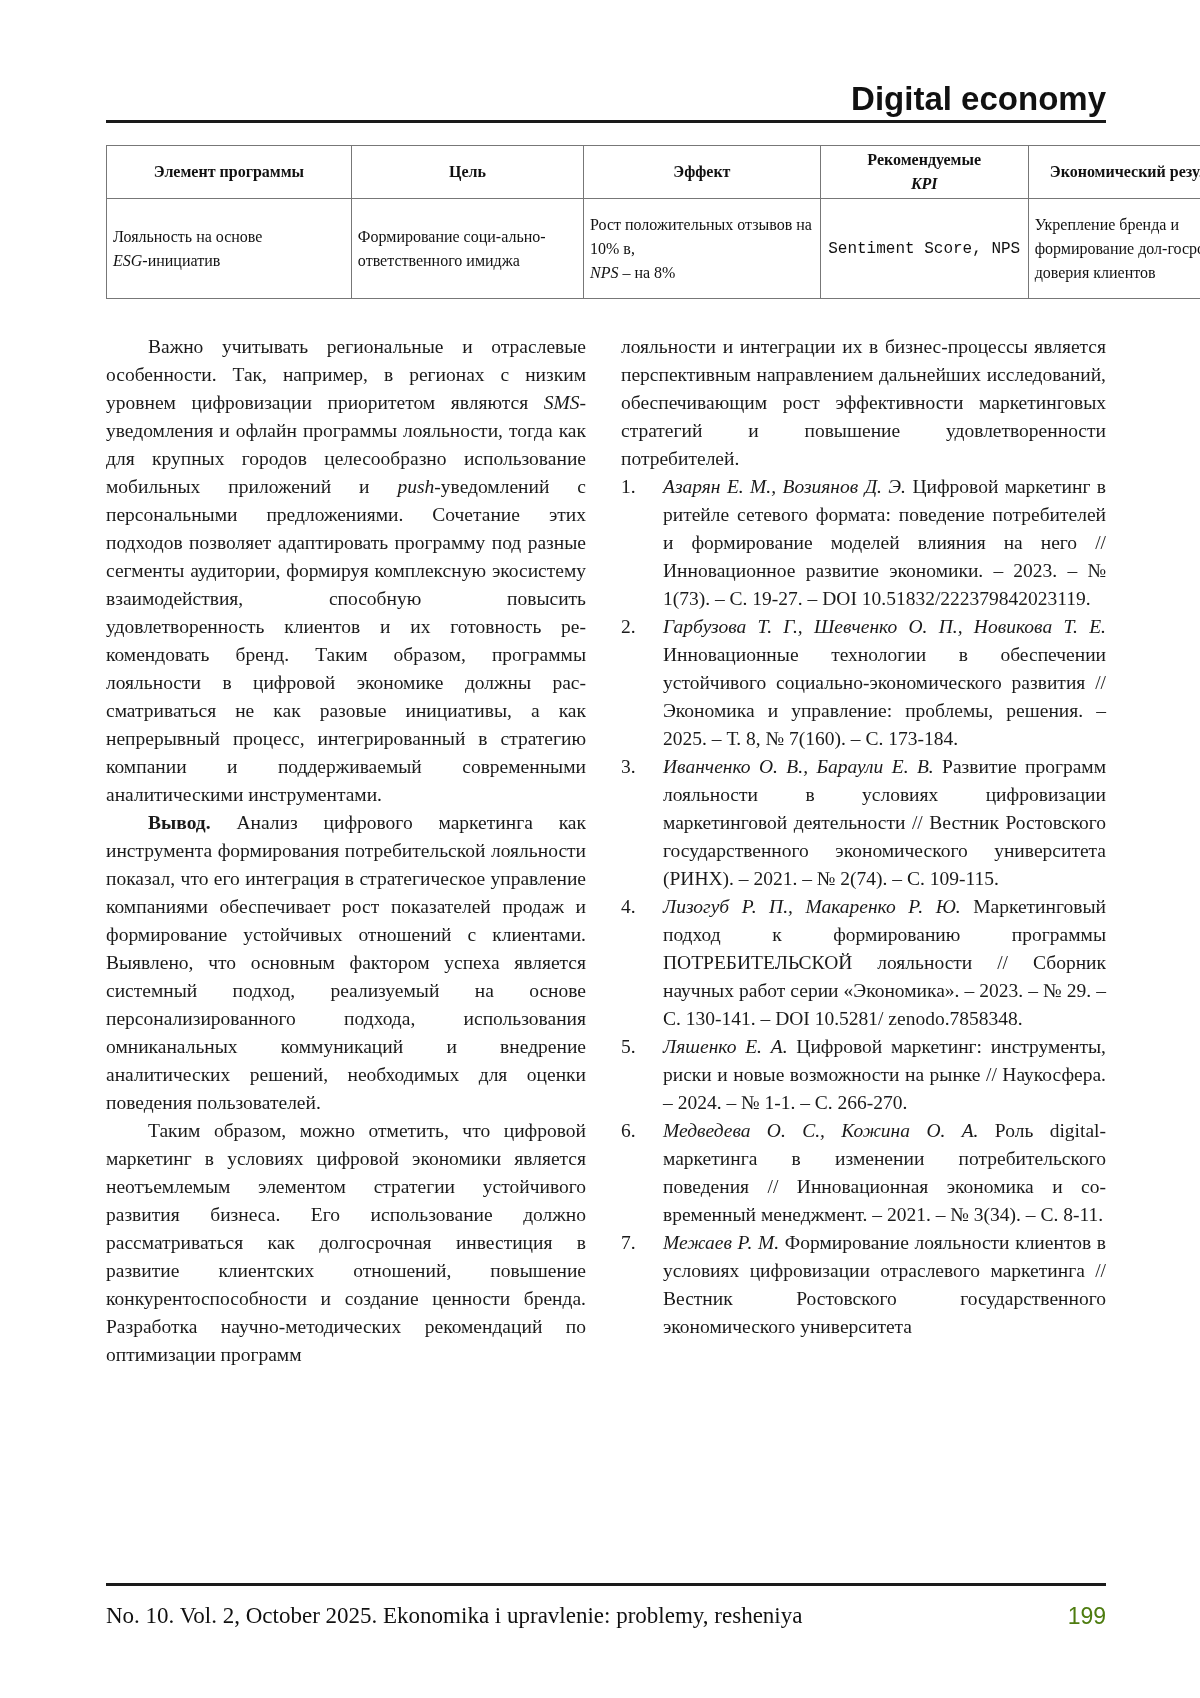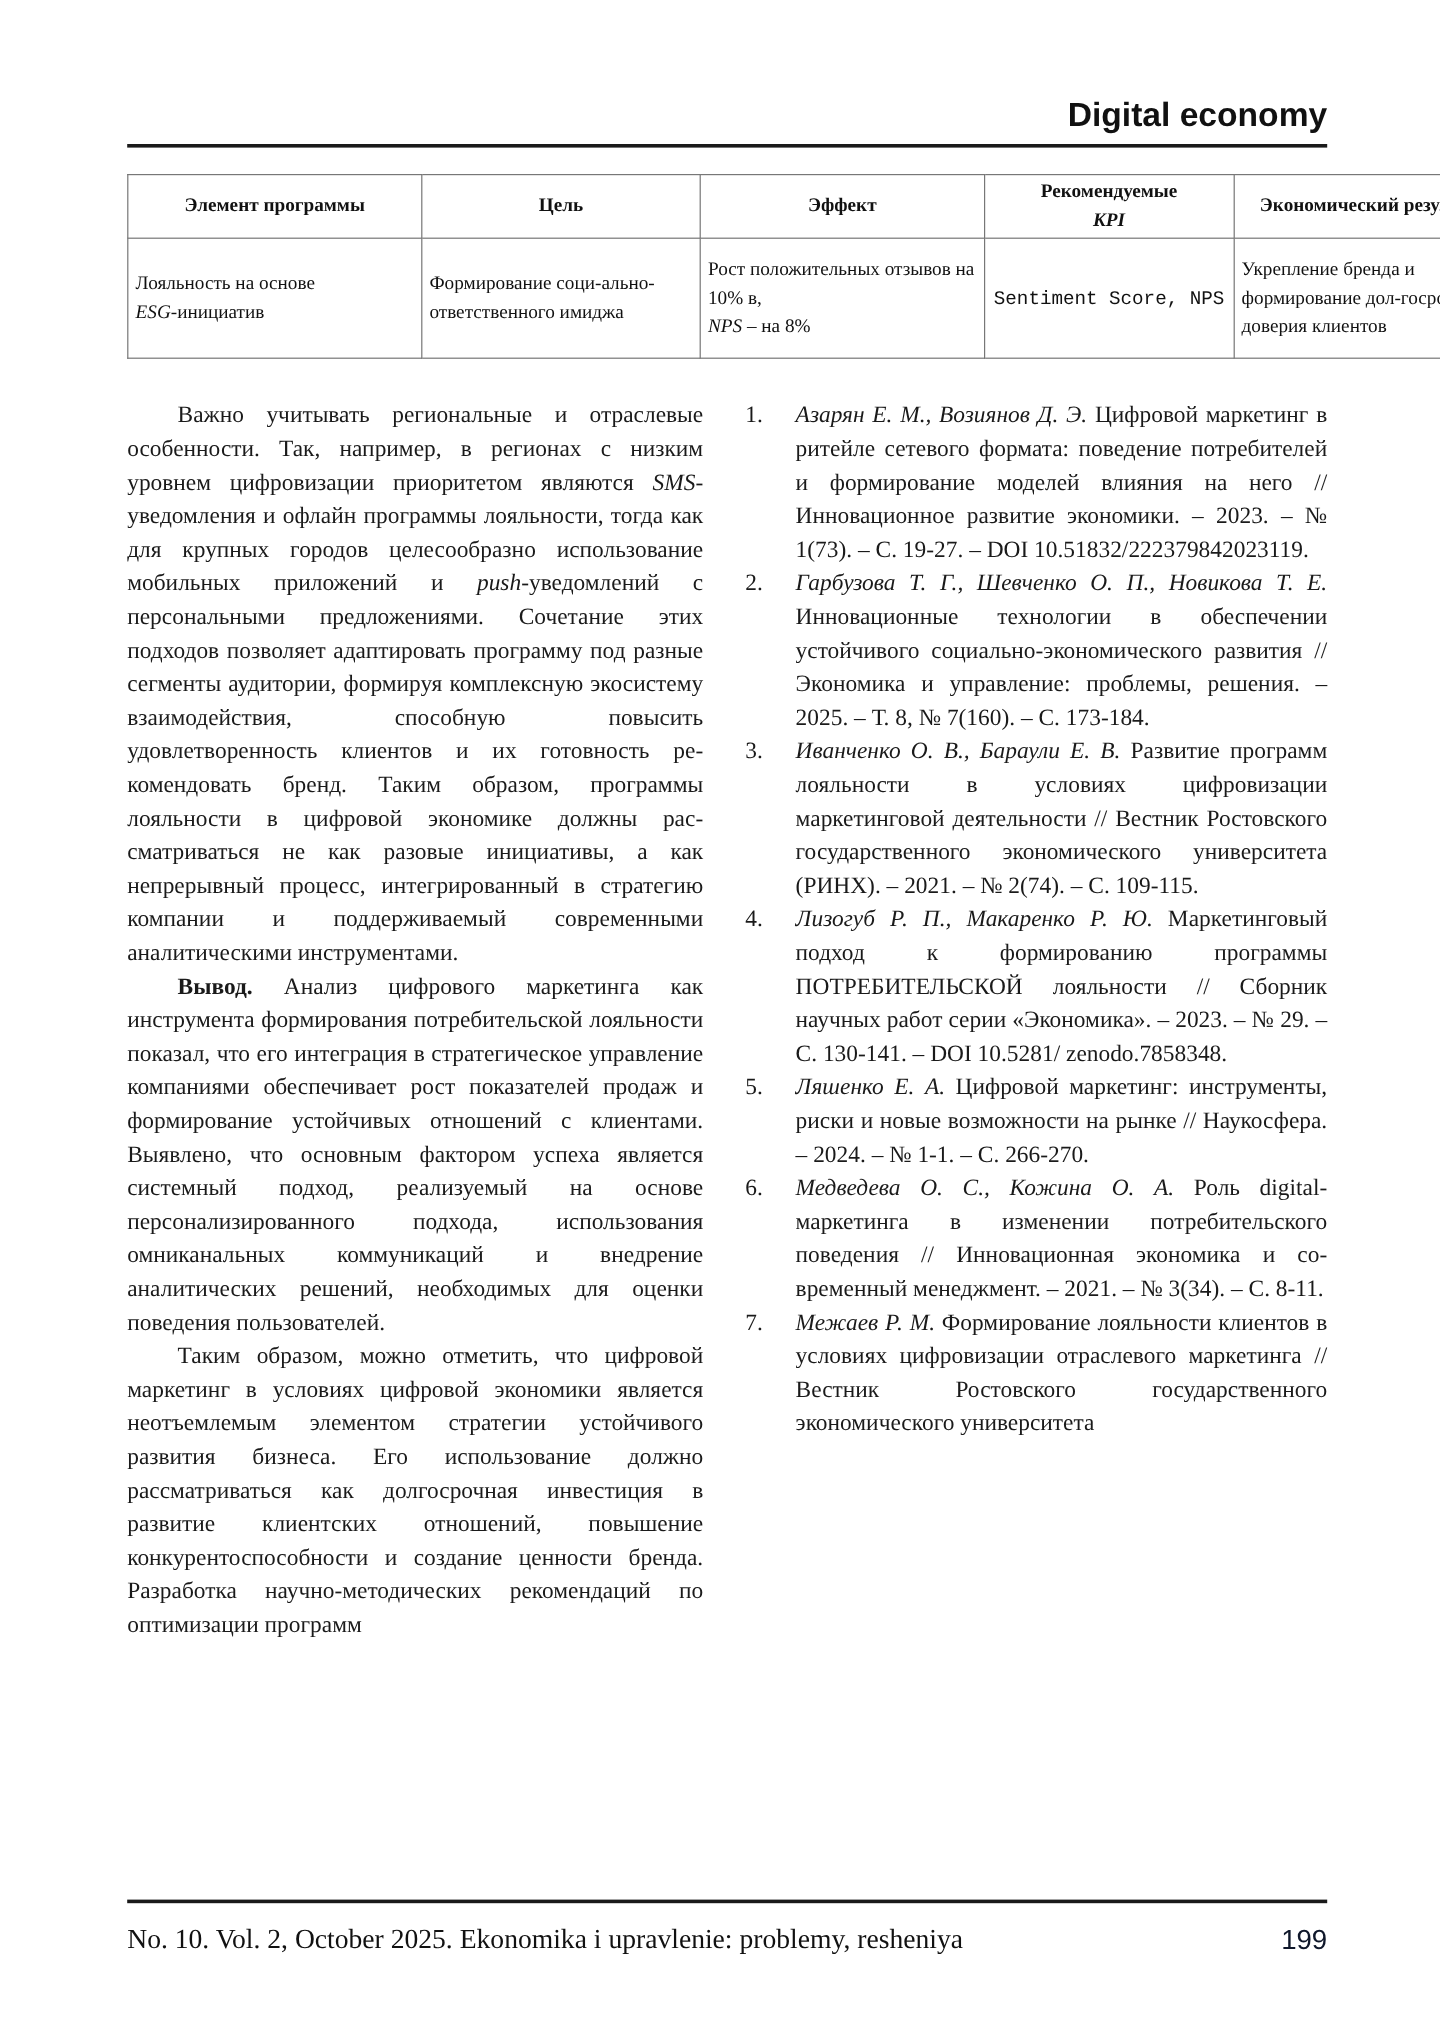--- a/index.html
+++ b/index.html
@@ -1,19 +1,19 @@
 <!DOCTYPE html>
 <html><head>
 <meta charset="utf-8">
 <style>
   html, body { margin: 0; padding: 0; background: #ffffff; }
   body { width: 1200px; height: 1698px; position: relative; overflow: hidden; color: #111; }
   .header-title {
     position: absolute; right: 94px; top: 80px;
-    font-family: "Liberation Sans", sans-serif; font-weight: bold; font-size: 28px; color: #111;
+    font-family: "Liberation Sans", sans-serif; font-weight: bold; font-size: 33px; color: #111;
   }
   .header-rule { position: absolute; left: 106px; right: 94px; top: 120px; height: 3px; background: #1a1a1a; }
   table.data-table {
     position: absolute; left: 106px; top: 145px; width: 1156px;
     border-collapse: collapse;
     font-family: "Liberation Serif", serif; font-size: 16px; line-height: 24px;
   }
   table.data-table th, table.data-table td { border: 1px solid #777; padding: 2px 6px; vertical-align: middle; }
   table.data-table th { font-weight: bold; text-align: center; height: 47px; }
   table.data-table td { height: 95px; text-align: left; }
@@ -25,21 +25,21 @@
   .col p { margin: 0; text-indent: 42px; hyphens: manual; }
   .col p.noindent { text-indent: 0; }
   .refs-title { text-align: center; font-weight: bold; margin: 38px 0 32px 0; }
   ol.refs { list-style: none; margin: 0; padding: 0; }
   ol.refs li { position: relative; padding-left: 42px; text-align: justify; }
   ol.refs li .num { position: absolute; left: 0; top: 0; }
   .footer-rule { position: absolute; left: 106px; right: 94px; top: 1583px; height: 3px; background: #1a1a1a; }
   .footer-text { position: absolute; left: 106px; top: 1603px;
     font-family: Liberation Serif, serif; font-size: 23px; color: #111; }
   .page-number { position: absolute; right: 94px; top: 1603px;
-    font-family: "Liberation Sans", sans-serif; font-size: 23px; color: #0f172a; text-align: center; }
+    font-family: "Liberation Sans", sans-serif; font-size: 23px; color: #4d7c0f; text-align: center; }
   i { font-style: italic; }
 </style>
 </head>
 <body>
 
 <div class="header-title">Digital economy</div>
 <div class="header-rule"></div>
 
 <table class="data-table">
   <colgroup>
@@ -69,20 +69,21 @@
   </tbody>
 </table>
 
 <div class="col left">
   <p><span>Важно учитывать региональные и отрас­левые особенности. Так, например, в регионах с низким уровнем цифровизации приоритетом являются </span><i>SMS</i><span>-уведомления и офлайн програм­мы лояльности, тогда как для крупных городов целесообразно использование мобильных при­ложений и </span><i>push</i><span>-уведомлений с персональными предложениями. Сочетание этих подходов поз­воляет адаптировать программу под разные сег­менты аудитории, формируя комплексную эко­систему взаимодействия, способную повысить удовлетворенность клиентов и их готовность ре­комендовать бренд. Таким образом, программы лояльности в цифровой экономике должны рас­сматриваться не как разовые инициативы, а как непрерывный процесс, интегрированный в стра­тегию компании и поддерживаемый современны­ми аналитическими инструментами.</span></p>
   <p><b>Вывод.</b><span> Анализ цифрового маркетинга как инструмента формирования потребительской ло­яльности показал, что его интеграция в страте­гическое управление компаниями обеспечивает рост показателей продаж и формирование устой­чивых отношений с клиентами. Выявлено, что основным фактором успеха является системный подход, реализуемый на основе персонализиро­ванного подхода, использования омниканальных коммуникаций и внедрение аналитических реше­ний, необходимых для оценки поведения пользо­вателей.</span></p>
   <p>Таким образом, можно отметить, что цифро­вой маркетинг в условиях цифровой экономики является неотъемлемым элементом стратегии устойчивого развития бизнеса. Его использова­ние должно рассматриваться как долгосрочная инвестиция в развитие клиентских отношений, повышение конкурентоспособности и создание ценности бренда. Разработка научно-методиче­ских рекомендаций по оптимизации программ</p>
 </div>
 
 <div class="col right">
+  <p class="noindent">лояльности и интеграции их в бизнес-процессы является перспективным направлением дальней­ших исследований, обеспечивающим рост эф­фективности маркетинговых стратегий и повы­шение удовлетворенности потребителей.</p>
   <ol class="refs">
     <li><span class="num">1.</span><i>Азарян Е. М., Возиянов Д. Э.</i><span> Цифровой мар­кетинг в ритейле сетевого формата: поведе­ние потребителей и формирование моделей влияния на него // Инновационное развитие экономики. – 2023. – № 1(73). – С. 19-27. – DOI 10.51832/222379842023119.</span></li>
     <li><span class="num">2.</span><i>Гарбузова Т. Г., Шевченко О. П., Новико­ва Т. Е.</i><span> Инновационные технологии в обес­печении устойчивого социально-экономи­ческого развития // Экономика и управление: проблемы, решения. – 2025. – Т. 8, № 7(160). – С. 173-184.</span></li>
     <li><span class="num">3.</span><i>Иванченко О. В., Бараули Е. В.</i><span> Развитие про­грамм лояльности в условиях цифровизации маркетинговой деятельности // Вестник Ро­стовского государственного экономического университета (РИНХ). – 2021. – № 2(74). – С. 109-115.</span></li>
     <li><span class="num">4.</span><i>Лизогуб Р. П., Макаренко Р. Ю.</i><span> Маркетин­говый подход к формированию программы ПОТРЕБИТЕЛЬСКОЙ лояльности // Сбор­ник научных работ серии «Экономика». – 2023. – № 29. – С. 130-141. – DOI 10.5281/ zenodo.7858348.</span></li>
     <li><span class="num">5.</span><i>Ляшенко Е. А.</i><span> Цифровой маркетинг: инстру­менты, риски и новые возможности на рын­ке // Наукосфера. – 2024. – № 1-1. – С. 266-270.</span></li>
     <li><span class="num">6.</span><i>Медведева О. С., Кожина О. А.</i><span> Роль digital-маркетинга в изменении потребительского поведения // Инновационная экономика и со­временный менеджмент. – 2021. – № 3(34). – С. 8-11.</span></li>
     <li><span class="num">7.</span><i>Межаев Р. М.</i><span> Формирование лояльности клиентов в условиях цифровизации отрасле­вого маркетинга // Вестник Ростовского госу­дарственного экономического университета</span></li>
   </ol>
 </div>

